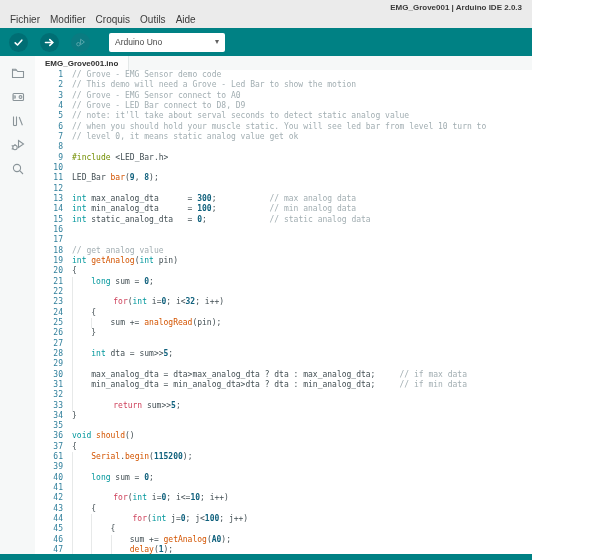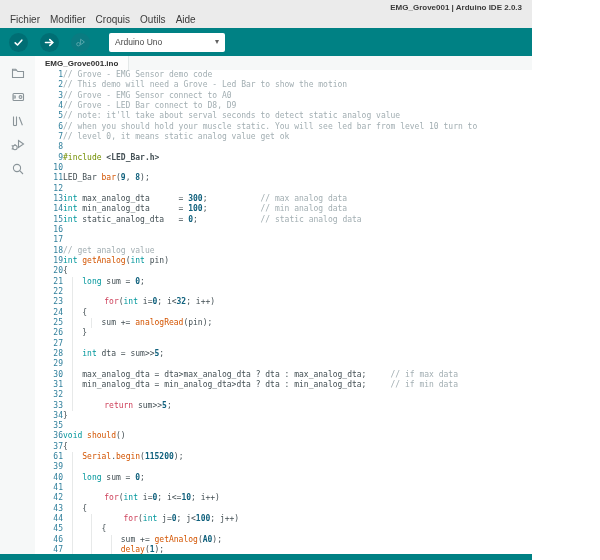--- a/index.html
+++ b/index.html
@@ -51,31 +51,31 @@
   }
   .tab-label{font-size:8px;font-weight:bold;color:#2e2e2e;white-space:nowrap;}
   
   .code{
     flex:1;overflow:hidden;font-family:"DejaVu Sans Mono",monospace;font-size:8px;
   }
   .code-line{display:flex;height:10.34px;line-height:10.34px;}
   .ln{
     width:28px;text-align:right;color:#2f7f9b;flex:0 0 auto;user-select:none;
   }
-  .lc{position:relative;flex:1;white-space:pre;min-width:0;}
+  .lc{position:relative;flex:1;white-space:pre;padding-left:9px;min-width:0;}
   .guide{
     position:absolute;top:0;bottom:0;width:0;border-left:1px solid #e7e9e9;
   }
   .tk-cm{color:#a2aeb2;}
   .tk-kw{color:#00979c;}
   .tk-fn{color:#d35400;}
   .tk-ctl{color:#ce415b;margin-left:22px;}
   .tk-num{color:#10617d;font-weight:bold;}
   .tk-pp{color:#728e00;}
-  .tk-lib{color:#434f54;font-weight:bold;}
+  .tk-lib{color:#434f54;font-weight:normal;}
   .tk-id{color:#434f54;}
   
   .statusbar{
     position:absolute;left:0;right:0;bottom:0;height:6px;background:#008184;z-index:5;
   }
 </style>
 </head>
 <body>
 
 <div class="window">

